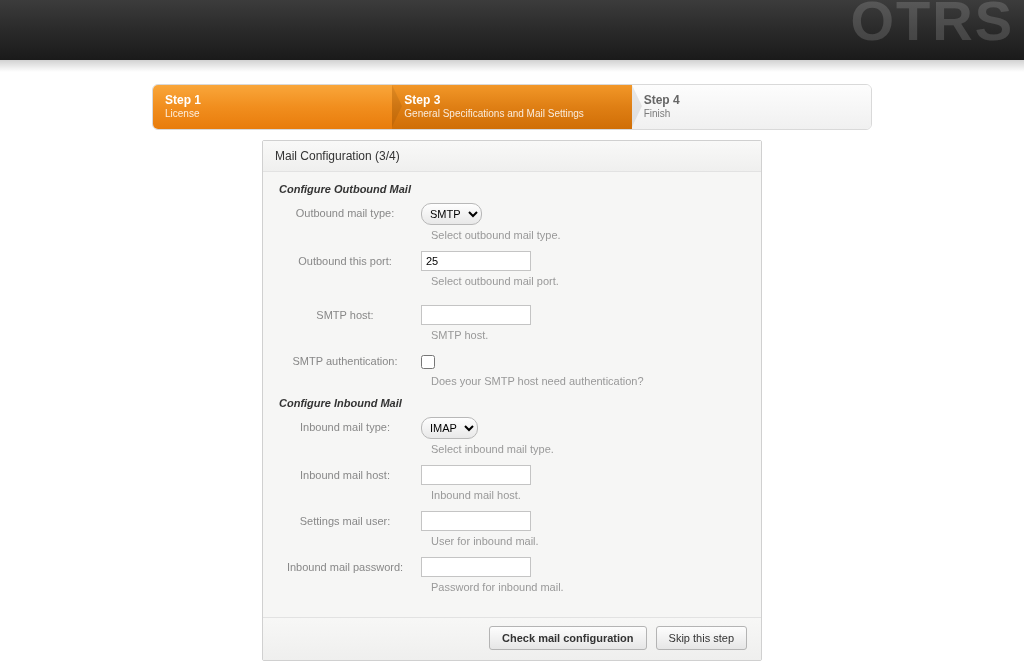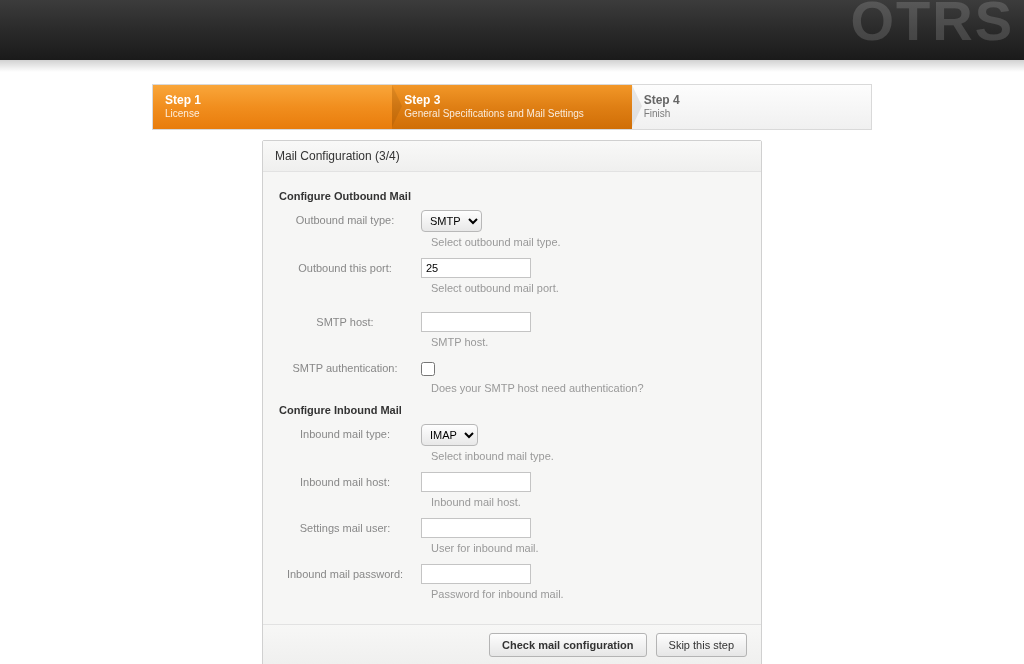--- a/index.html
+++ b/index.html
@@ -24,21 +24,21 @@
 .header-shadow {
   height: 12px;
   background: linear-gradient(to bottom, rgba(0,0,0,0.18), rgba(0,0,0,0));
 }
 
 .steps {
   width: 720px;
   margin: 12px auto 10px;
   display: flex;
   border: 1px solid #d9d9d9;
-  border-radius: 0;
+  border-radius: 6px;
   overflow: hidden;
 }
 .step {
   flex: 1;
   padding: 8px 12px 10px;
   position: relative;
   min-height: 42px;
 }
 .step.done {
   background: linear-gradient(to bottom, #f9a63a 0%, #f18e1e 50%, #e87c0c 100%);
@@ -74,21 +74,21 @@
   border-radius: 2px;
 }
 .panel-header {
   padding: 8px 12px;
   font-size: 12px;
   color: #333;
   border-bottom: 1px solid #e2e2e2;
   background: linear-gradient(to bottom, #f9f9f8, #efefee);
 }
 .panel-body { padding: 10px 16px 14px; }
-.section-title { font-size: 11px; font-weight: bold; color: #333; margin: 8px 0 8px; }
+.section-title { font-size: 11px; font-weight: bold; color: #333; margin: 1px 0 8px; font-style: italic; }
 
 .field { display: flex; margin-bottom: 4px; align-items: flex-start; }
 .field-label {
   width: 142px;
   text-align: center;
   padding-right: 10px;
   color: #888;
   font-size: 11px;
   padding-top: 4px;
 }
@@ -100,21 +100,21 @@
   background: #fff;
   padding: 1px 4px;
   font-size: 11px;
 }
 .field-input select {
   height: 22px;
   border: 1px solid #b8b8b8;
   background: linear-gradient(to bottom, #fefefe, #e8e8e8);
   font-size: 11px;
   padding: 1px 4px;
-  border-radius: 4px;
+  border-radius: 10px;
 }
 .field-input input[type=checkbox] {
   width: 14px; height: 14px;
   margin-top: 4px;
 }
 .hint {
   font-size: 11px;
   color: #999;
   margin: 3px 0 10px 152px;
 }

